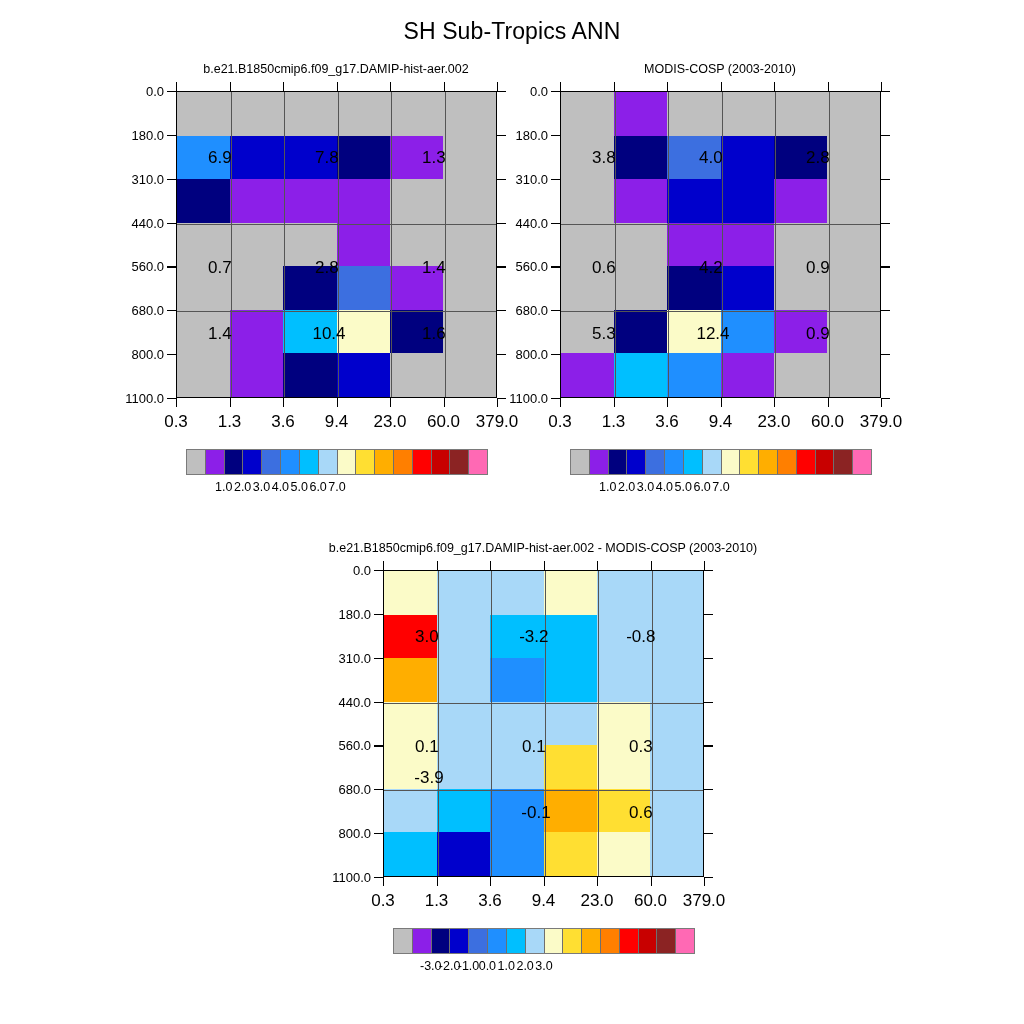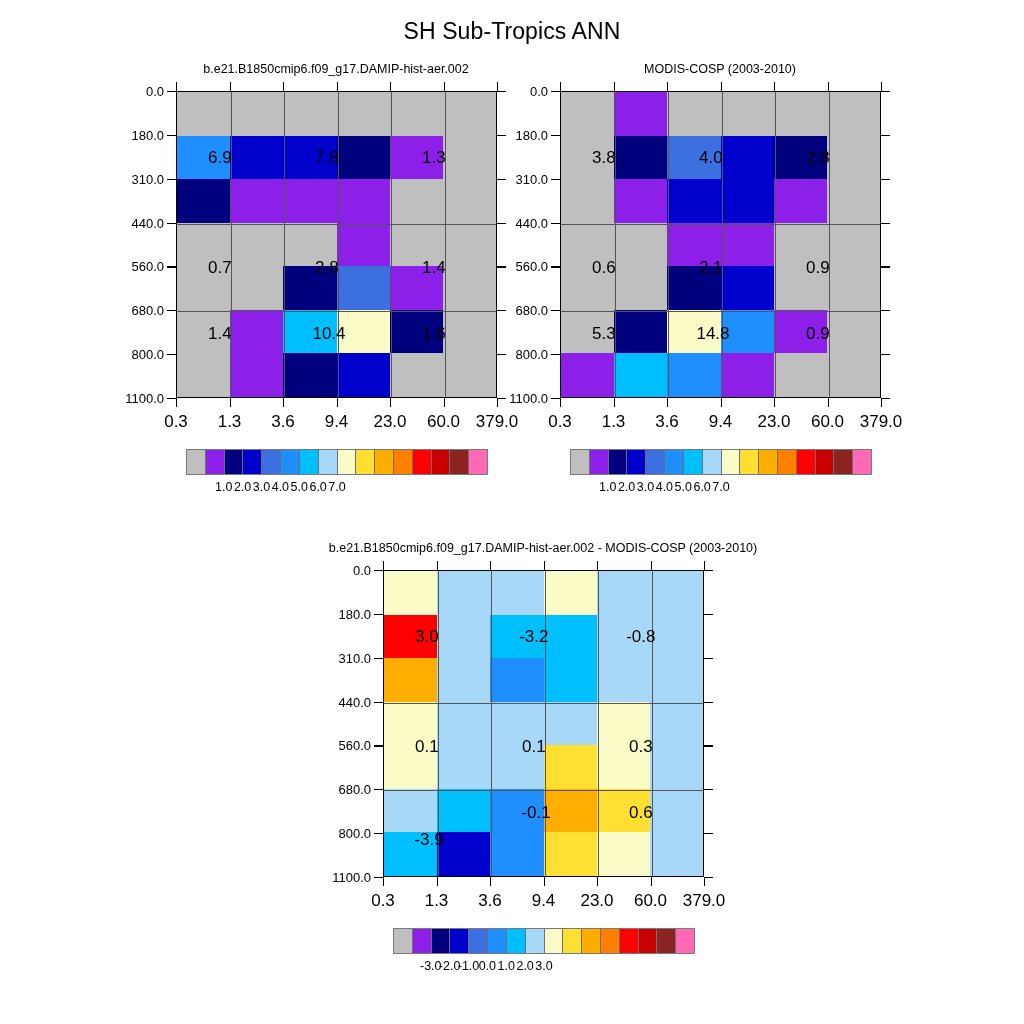--- a/index.html
+++ b/index.html
@@ -291,24 +291,24 @@
         <div class="gl-v" style="left: 214px;"></div>
         <div class="gl-v" style="left: 267.5px;"></div>
         <div class="gl-h" style="top: 131.571px;"></div>
         <div class="gl-h" style="top: 219.286px;"></div>
       </div>
     </div>
     <div class="val" style="left: 603.87px; top: 157.663px;">3.8</div>
     <div class="val" style="left: 710.87px; top: 157.663px;">4.0</div>
     <div class="val" style="left: 817.87px; top: 157.663px;">2.8</div>
     <div class="val" style="left: 603.87px; top: 267.744px;">0.6</div>
-    <div class="val" style="left: 710.87px; top: 267.744px;">2.1</div>
+    <div class="val" style="left: 710.87px; top: 267.744px;">4.2</div>
     <div class="val" style="left: 817.87px; top: 267.744px;">0.9</div>
     <div class="val" style="left: 603.87px; top: 334.407px;">5.3</div>
-    <div class="val" style="left: 713.01px; top: 334.407px;">14.8</div>
+    <div class="val" style="left: 713.01px; top: 334.407px;">12.4</div>
     <div class="val" style="left: 817.87px; top: 334.407px;">0.9</div>
     <div class="tick-h" style="left: 551px; top: 91px; width: 9px;"></div>
     <div class="tick-h" style="left: 881px; top: 91px; width: 9px;"></div>
     <div class="ytick-label" style="left: 470px; top: 91px; width: 78px;">0.0</div>
     <div class="tick-h" style="left: 551px; top: 134.857px; width: 9px;"></div>
     <div class="tick-h" style="left: 881px; top: 134.857px; width: 9px;"></div>
     <div class="ytick-label" style="left: 470px; top: 134.857px; width: 78px;">180.0</div>
     <div class="tick-h" style="left: 551px; top: 178.714px; width: 9px;"></div>
     <div class="tick-h" style="left: 881px; top: 178.714px; width: 9px;"></div>
     <div class="ytick-label" style="left: 470px; top: 178.714px; width: 78px;">310.0</div>
@@ -428,21 +428,21 @@
         <div class="gl-h" style="top: 131.571px;"></div>
         <div class="gl-h" style="top: 219.286px;"></div>
       </div>
     </div>
     <div class="val" style="left: 426.87px; top: 636.663px;">3.0</div>
     <div class="val" style="left: 533.87px; top: 636.663px;">-3.2</div>
     <div class="val" style="left: 640.87px; top: 636.663px;">-0.8</div>
     <div class="val" style="left: 426.87px; top: 746.744px;">0.1</div>
     <div class="val" style="left: 533.87px; top: 746.744px;">0.1</div>
     <div class="val" style="left: 640.87px; top: 746.744px;">0.3</div>
-    <div class="val" style="left: 429.01px; top: 840px;">-3.9</div>
+    <div class="val" style="left: 429.01px; top: 778px;">-3.9</div>
     <div class="val" style="left: 536.01px; top: 813.407px;">-0.1</div>
     <div class="val" style="left: 640.87px; top: 813.407px;">0.6</div>
     <div class="tick-h" style="left: 374px; top: 570px; width: 9px;"></div>
     <div class="tick-h" style="left: 704px; top: 570px; width: 9px;"></div>
     <div class="ytick-label" style="left: 293px; top: 570px; width: 78px;">0.0</div>
     <div class="tick-h" style="left: 374px; top: 613.857px; width: 9px;"></div>
     <div class="tick-h" style="left: 704px; top: 613.857px; width: 9px;"></div>
     <div class="ytick-label" style="left: 293px; top: 613.857px; width: 78px;">180.0</div>
     <div class="tick-h" style="left: 374px; top: 657.714px; width: 9px;"></div>
     <div class="tick-h" style="left: 704px; top: 657.714px; width: 9px;"></div>

